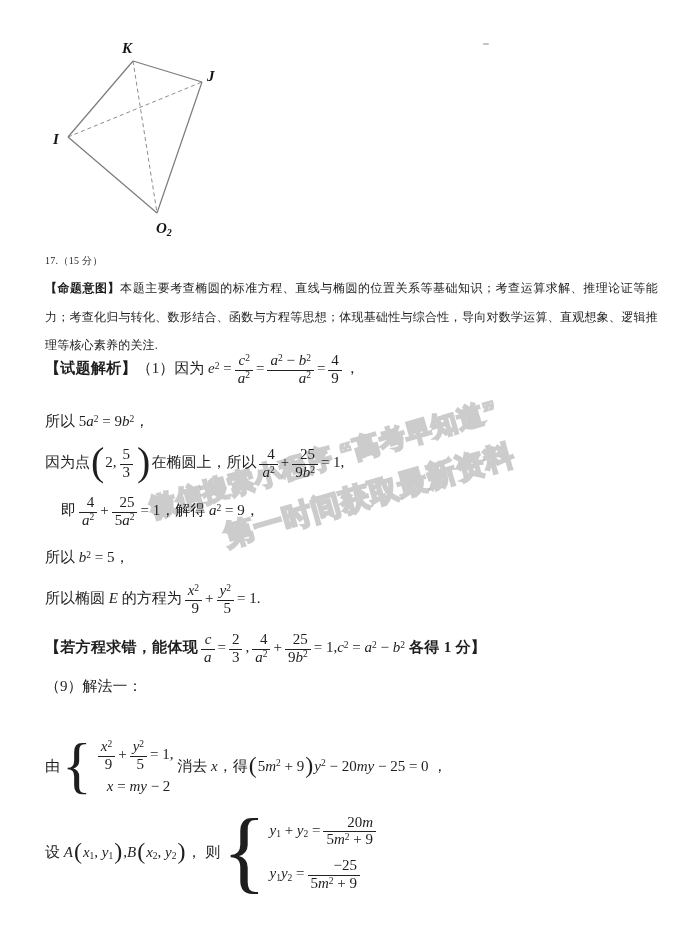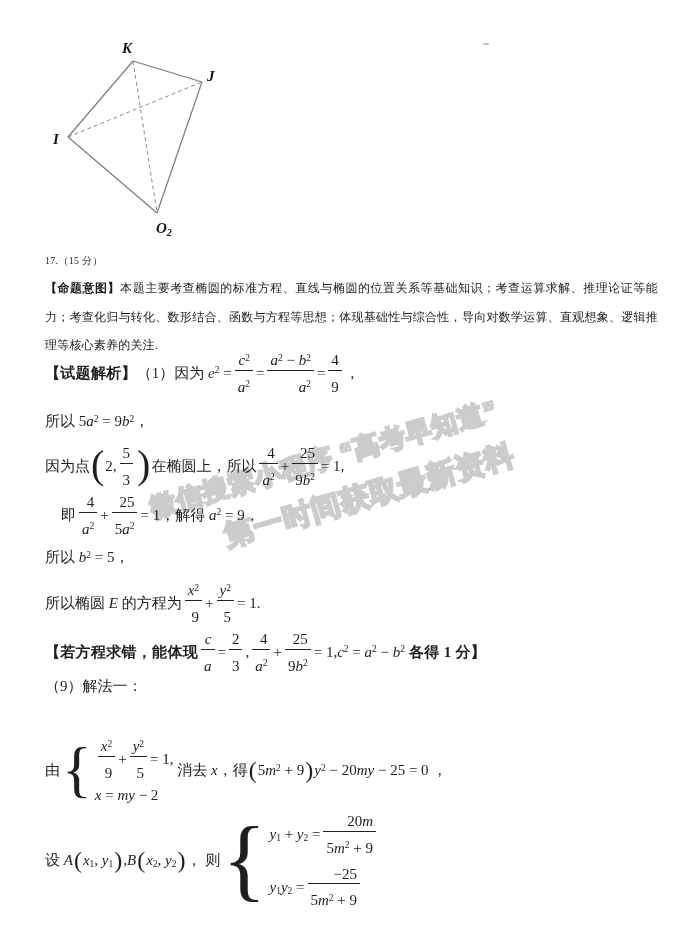--- a/index.html
+++ b/index.html
@@ -17,30 +17,30 @@
   .intent{position:absolute;left:45px;top:274px;width:613px;margin:0;font-size:12px;
     line-height:28.5px;text-align:justify;letter-spacing:.2px;}
   .intent b{font-weight:bold;}
   .mline{position:absolute;left:45px;font-size:15px;white-space:nowrap;line-height:1.25;z-index:2;}
   .mline b{letter-spacing:.3px;}
   .mline i{font-family:"Liberation Serif","DejaVu Serif",serif;}
   sup{font-size:9.5px;line-height:0;position:relative;top:-.45em;vertical-align:baseline;}
   sub{font-size:9.5px;line-height:0;position:relative;top:.25em;vertical-align:baseline;}
   .fr{display:inline-block;vertical-align:middle;text-align:right;margin:0 3px;line-height:1.05;}
   .fr .n{display:block;padding:0 3px 1px;}
-  .fr .d{display:block;border-top:1px solid #222;padding:9px 3px 0;}
+  .fr .d{display:block;border-top:1px solid #222;padding:0 3px 0;}
   .bp{display:inline-block;vertical-align:middle;font-size:24px;font-weight:400;line-height:.9;margin:0 1px;position:relative;top:-1px;}
   .bp2{font-size:40px;font-weight:300;top:-2px;}
   .mid{display:inline-block;vertical-align:middle;}
   .cb{display:inline-block;vertical-align:middle;font-weight:300;line-height:.85;margin:0 3px 0 2px;position:relative;top:-2px;}
   .cb-a{font-size:62px;}
   .cb-b{font-size:92px;}
   .stack{display:inline-block;vertical-align:middle;text-align:left;}
   .stack .sline{display:block;white-space:nowrap;}
-  .stack-a .sline + .sline{margin-top:4px;}
+  .stack-a .sline + .sline{margin-top:4px;margin-left:12px;}
   .stack-b .sline + .sline{margin-top:10px;}
   
   .s0{top:353px;}.s1{top:412px;text-align:center;}.s2{top:446px;}.s3{top:495px;margin-left:16px;}.s4{top:548px;}
   .s5{top:583px;}.s6{top:632px;}.s7{top:677px;}.s8{top:702px;}.s9{top:739px;}.s10{top:814px;}
   
   .wm{position:absolute;white-space:nowrap;z-index:1;
     font-family:"Liberation Sans","DejaVu Sans",sans-serif;font-weight:bold;
     color:#ffffff;-webkit-text-stroke:2.4px rgba(172,172,172,.62);
     transform-origin:left top;pointer-events:none;}
   .wm1{left:146px;top:492px;font-size:26px;letter-spacing:1px;transform:rotate(-16deg);}

